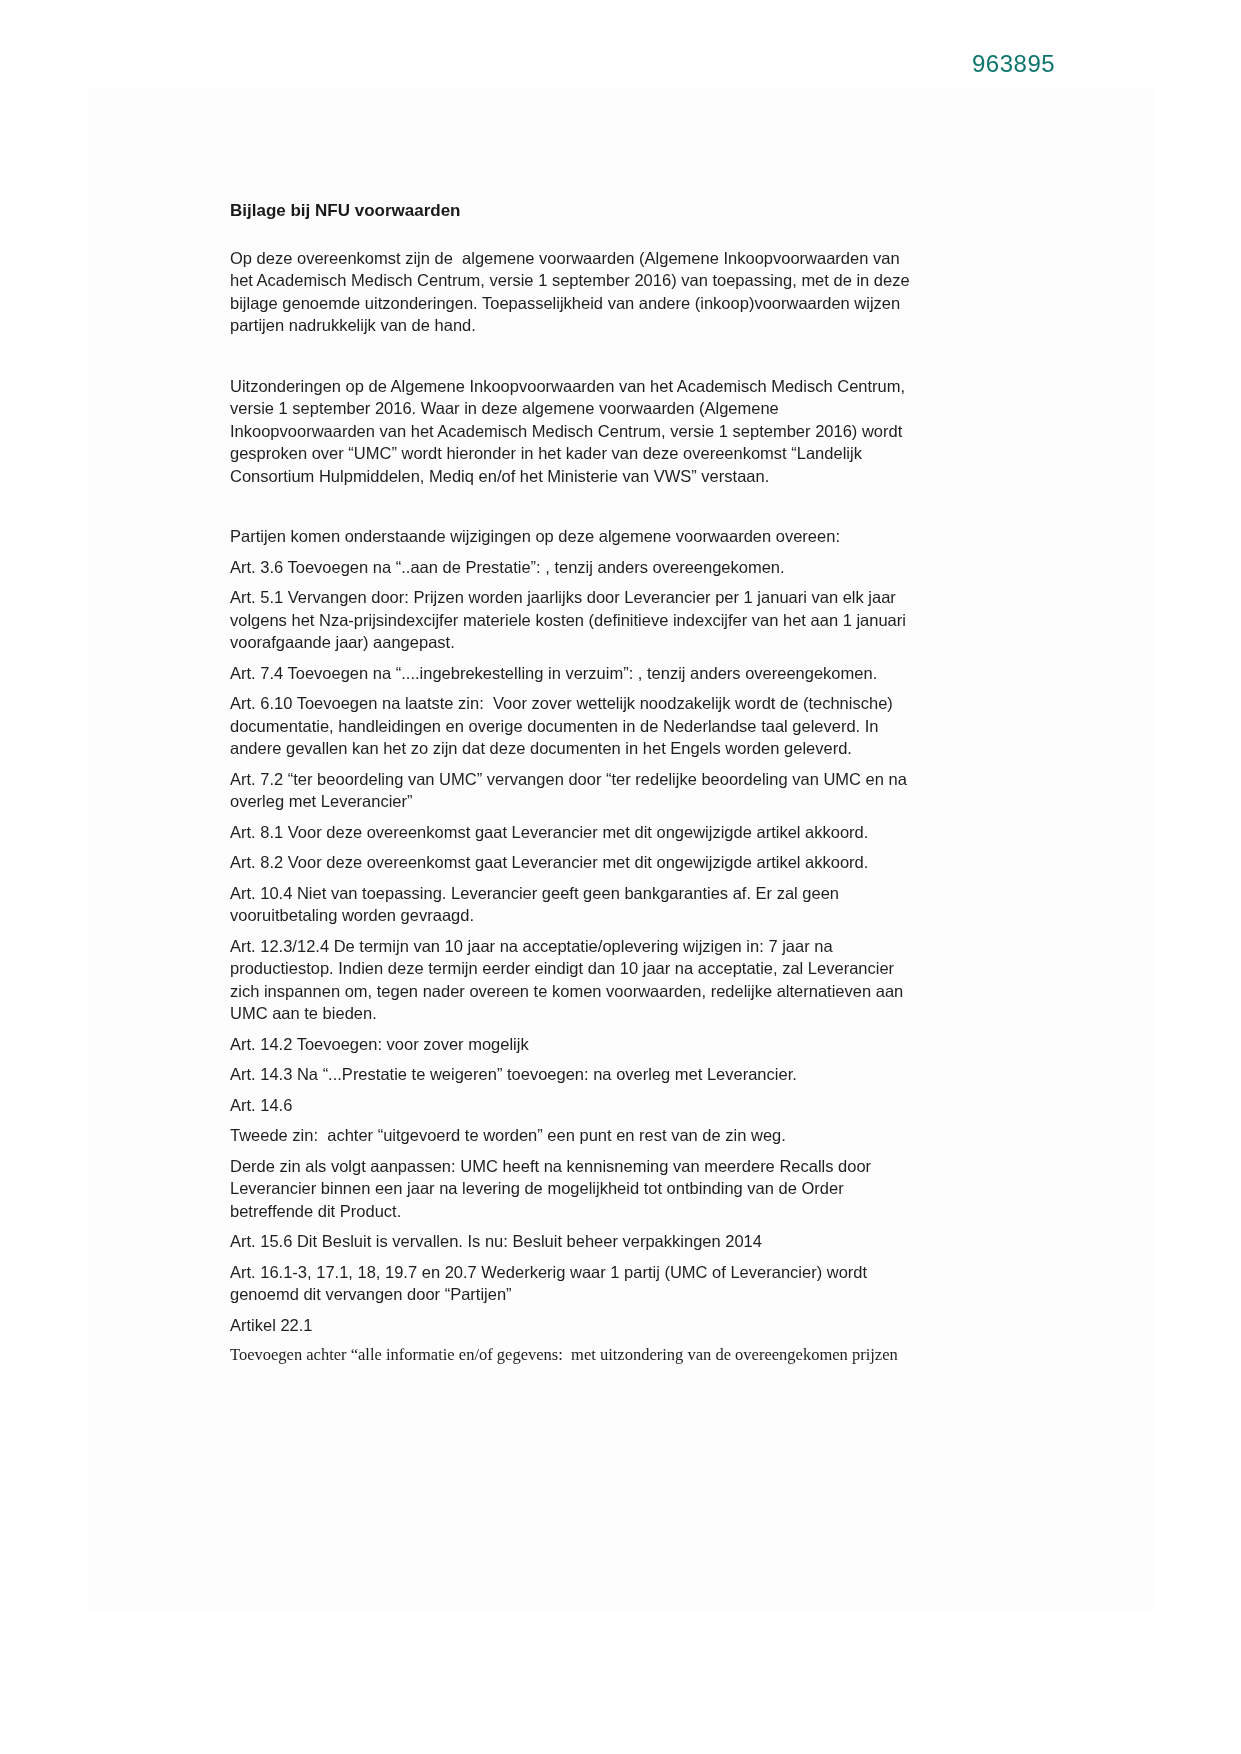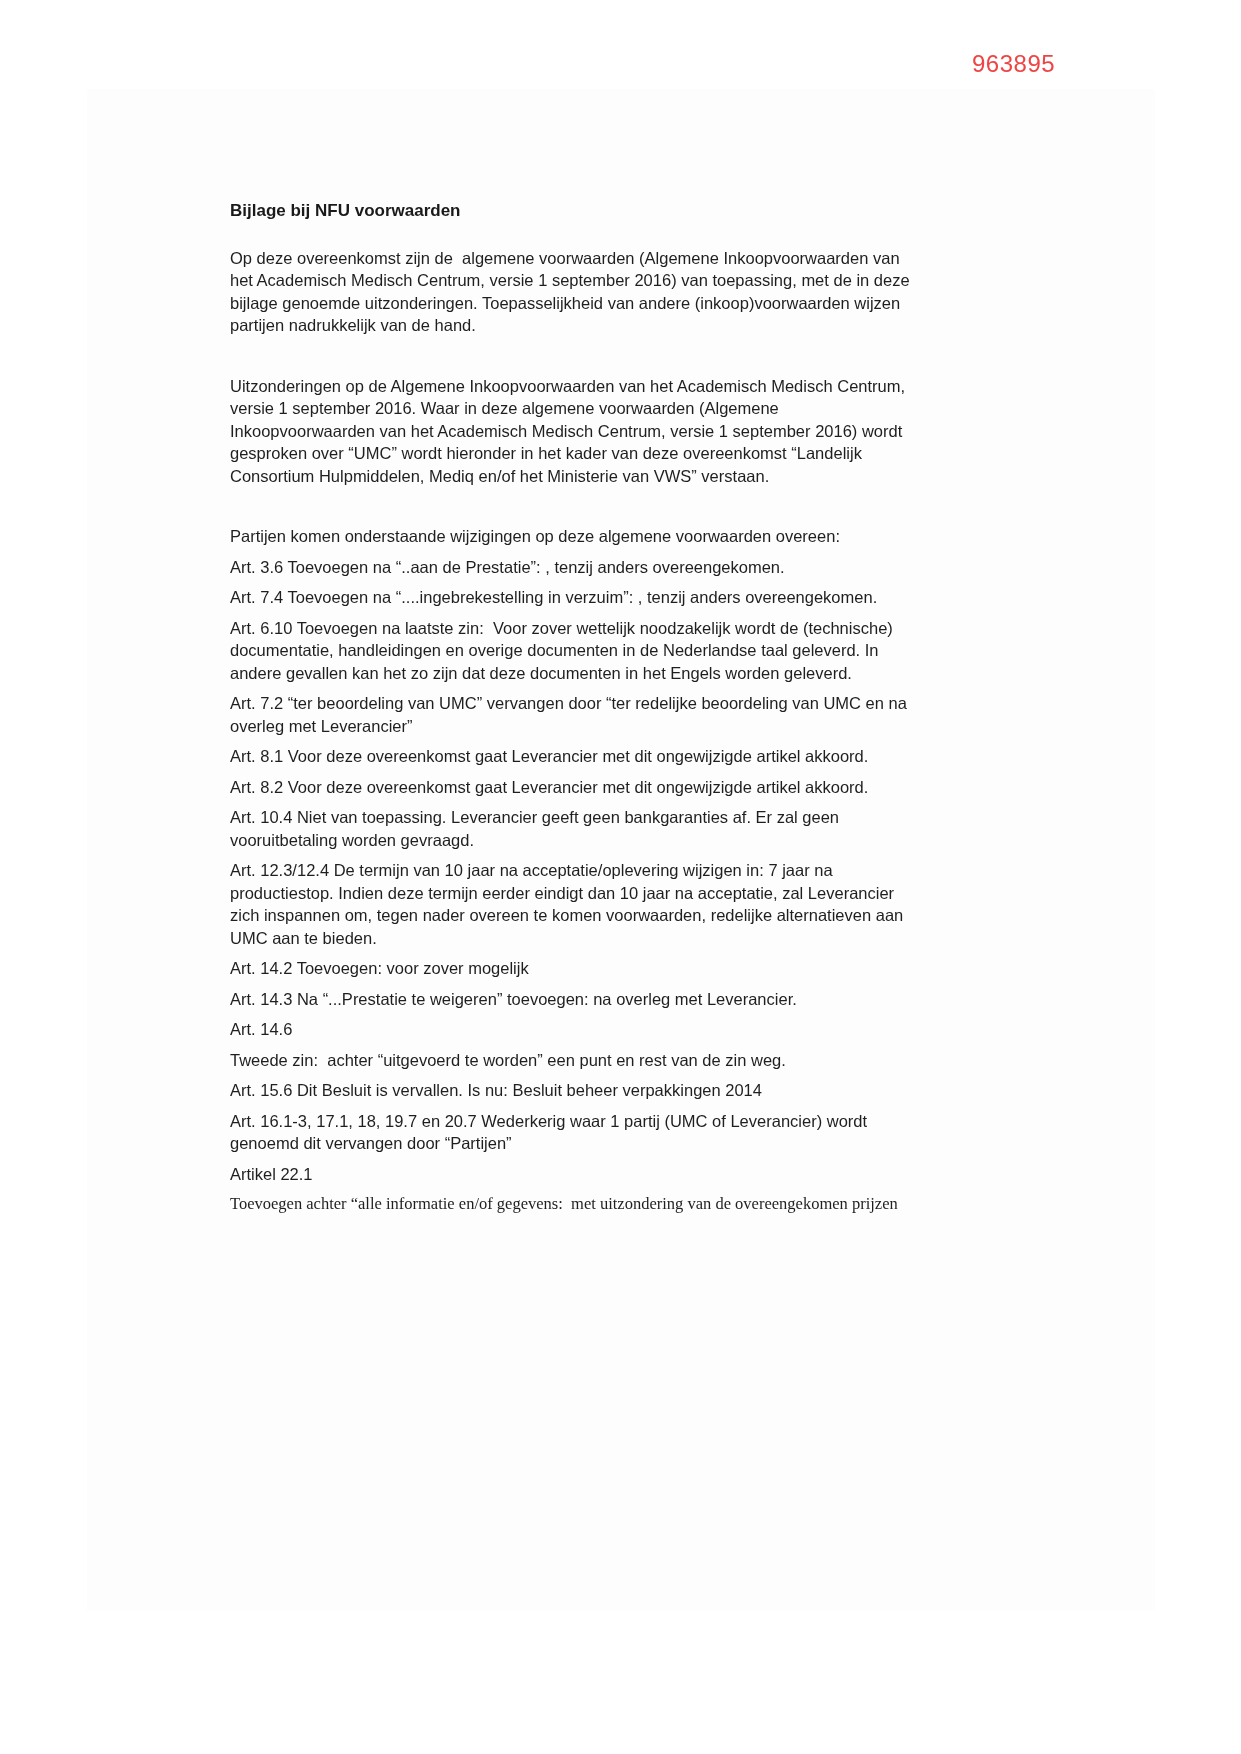--- a/index.html
+++ b/index.html
@@ -22,21 +22,21 @@
     width: 1068px;
     height: 1522px;
     background: #fdfdfd;
   }
   .doc-number {
     position: absolute;
     left: 972px;
     top: 50px;
     font-size: 24px;
     letter-spacing: 0.5px;
-    color: #ef4444;
+    color: #0f766e;
     font-family: "Liberation Sans", sans-serif;
   }
   .content {
     position: absolute;
     left: 230px;
     top: 200px;
     width: 690px;
     font-size: 16.5px;
     line-height: 22.5px;
   }
@@ -67,29 +67,31 @@
 
 <div class="doc-number">963895</div>
 
 <div class="content">
   <h1>Bijlage bij NFU voorwaarden</h1>
   <div id="paragraphs">
       <p>Op deze overeenkomst zijn de  algemene voorwaarden (Algemene Inkoopvoorwaarden van het Academisch Medisch Centrum, versie 1 september 2016) van toepassing, met de in deze bijlage genoemde uitzonderingen. Toepasselijkheid van andere (inkoop)voorwaarden wijzen partijen nadrukkelijk van de hand.</p>
       <p class="gap-before">Uitzonderingen op de Algemene Inkoopvoorwaarden van het Academisch Medisch Centrum, versie 1 september 2016. Waar in deze algemene voorwaarden (Algemene Inkoopvoorwaarden van het Academisch Medisch Centrum, versie 1 september 2016) wordt gesproken over “UMC” wordt hieronder in het kader van deze overeenkomst “Landelijk Consortium Hulpmiddelen, Mediq en/of het Ministerie van VWS” verstaan.</p>
       <p class="gap-before">Partijen komen onderstaande wijzigingen op deze algemene voorwaarden overeen:</p>
       <p>Art. 3.6 Toevoegen na “..aan de Prestatie”: , tenzij anders overeengekomen.</p>
+      <p>Art. 5.1 Vervangen door: Prijzen worden jaarlijks door Leverancier per 1 januari van elk jaar volgens het Nza-prijsindexcijfer materiele kosten (definitieve indexcijfer van het aan 1 januari voorafgaande jaar) aangepast.</p>
       <p>Art. 7.4 Toevoegen na “....ingebrekestelling in verzuim”: , tenzij anders overeengekomen.</p>
       <p>Art. 6.10 Toevoegen na laatste zin:  Voor zover wettelijk noodzakelijk wordt de (technische) documentatie, handleidingen en overige documenten in de Nederlandse taal geleverd. In andere gevallen kan het zo zijn dat deze documenten in het Engels worden geleverd.</p>
       <p>Art. 7.2 “ter beoordeling van UMC” vervangen door “ter redelijke beoordeling van UMC en na overleg met Leverancier”</p>
       <p>Art. 8.1 Voor deze overeenkomst gaat Leverancier met dit ongewijzigde artikel akkoord.</p>
       <p>Art. 8.2 Voor deze overeenkomst gaat Leverancier met dit ongewijzigde artikel akkoord.</p>
       <p>Art. 10.4 Niet van toepassing. Leverancier geeft geen bankgaranties af. Er zal geen vooruitbetaling worden gevraagd.</p>
       <p>Art. 12.3/12.4 De termijn van 10 jaar na acceptatie/oplevering wijzigen in: 7 jaar na productiestop. Indien deze termijn eerder eindigt dan 10 jaar na acceptatie, zal Leverancier zich inspannen om, tegen nader overeen te komen voorwaarden, redelijke alternatieven aan UMC aan te bieden.</p>
       <p>Art. 14.2 Toevoegen: voor zover mogelijk</p>
       <p>Art. 14.3 Na “...Prestatie te weigeren” toevoegen: na overleg met Leverancier.</p>
       <p>Art. 14.6</p>
       <p>Tweede zin:  achter “uitgevoerd te worden” een punt en rest van de zin weg.</p>
+      <p>Derde zin als volgt aanpassen: UMC heeft na kennisneming van meerdere Recalls door Leverancier binnen een jaar na levering de mogelijkheid tot ontbinding van de Order betreffende dit Product.</p>
       <p>Art. 15.6 Dit Besluit is vervallen. Is nu: Besluit beheer verpakkingen 2014</p>
       <p>Art. 16.1-3, 17.1, 18, 19.7 en 20.7 Wederkerig waar 1 partij (UMC of Leverancier) wordt genoemd dit vervangen door “Partijen”</p>
       <p>Artikel 22.1</p>
       <p class="outdent">Toevoegen achter “alle informatie en/of gegevens:  met uitzondering van de overeengekomen prijzen</p>
     </div>
 </div>
 
 </body></html>

